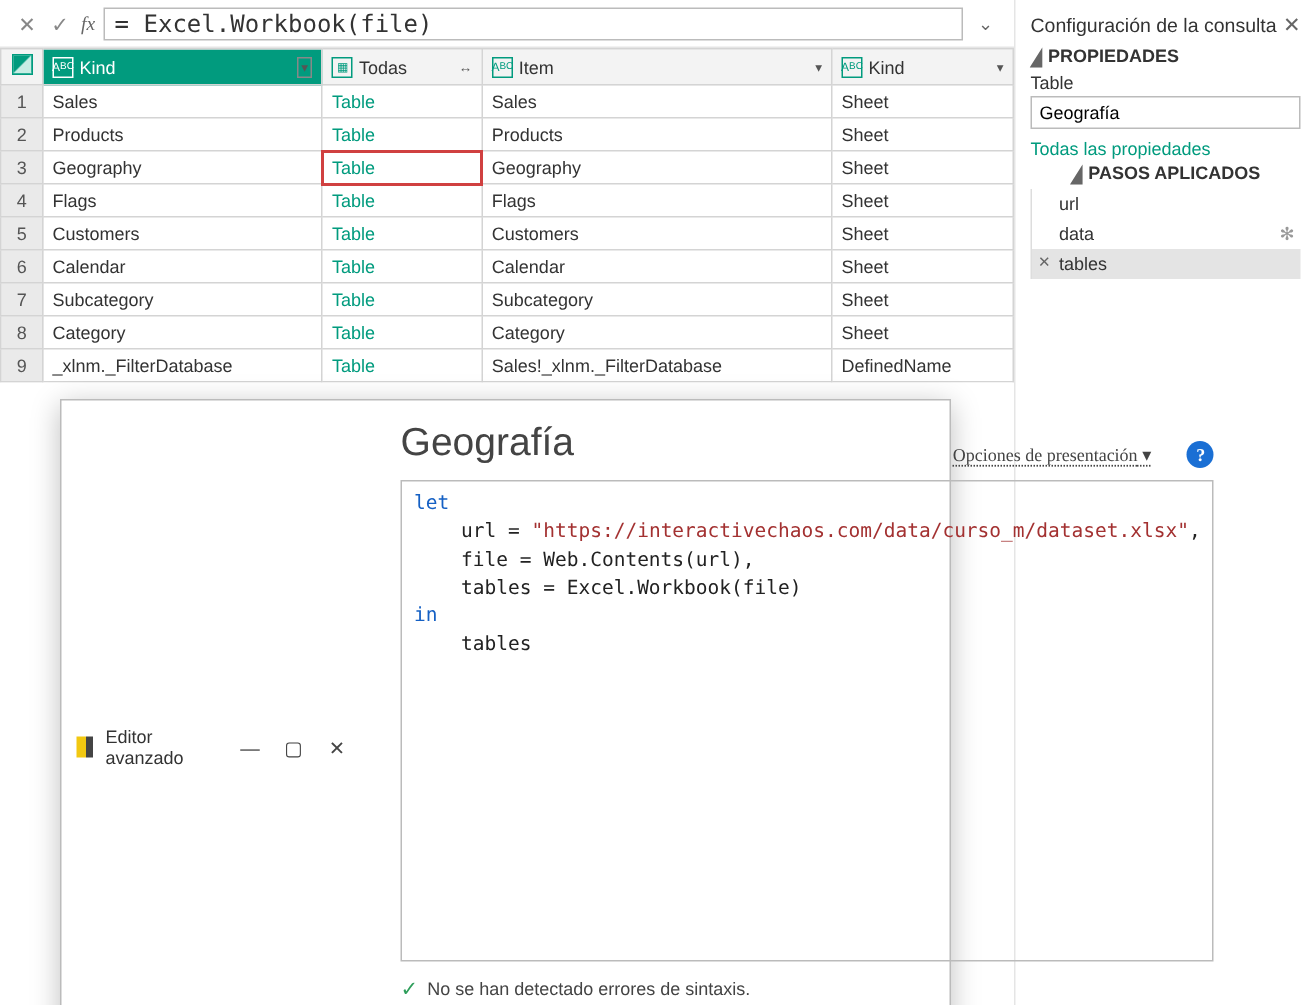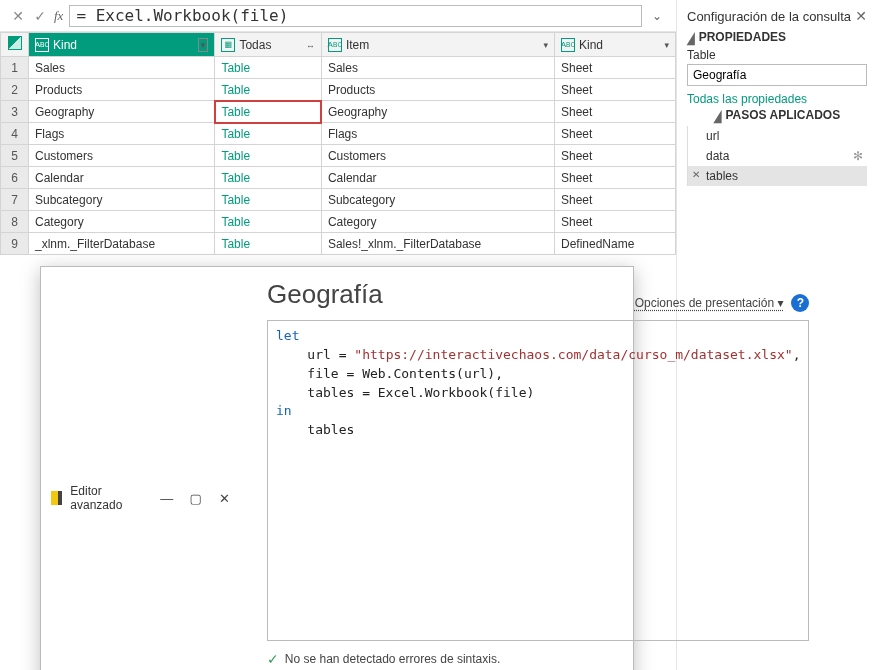--- a/index.html
+++ b/index.html
@@ -47,21 +47,21 @@
 .step .gear { position:absolute; right:4px; color:#999; font-size:12px; }
 
 
 .dialog { position:absolute; left:40px; top:266px; width:594px; height:464px; background:#fff; border:1px solid #bbb; box-shadow:0 4px 18px rgba(0,0,0,0.25); display:flex; flex-direction:row; }
 .dlg-title { display:flex; align-items:center; gap:8px; padding:6px 10px; font-size:12px;}
 .dlg-title .pbi-icon { width:14px; height:14px; background:linear-gradient(to right,#f2c811 0 60%,#444 60%); }
 .dlg-title .spacer { flex:1; }
 .dlg-title .winbtn { width:26px; text-align:center; font-size:13px; color:#444; cursor:pointer; }
 .dlg-body { display: flex; flex-direction: column; padding:12px 22px 14px; flex:1; }
 .dlg-heading { font-size:26px; font-weight:300; color:#444; }
-.dlg-subhead { display:flex; align-items:center; gap:8px; justify-content:flex-end; margin-top:-16px; margin-bottom:8px; font-size:12px; }
+.dlg-subhead { display:flex; align-items:center; gap:24px; justify-content:flex-end; margin-top:-16px; margin-bottom:8px; font-size:12px;font-family:Liberation Serif, serif; }
 .dlg-subhead .opts { text-decoration: underline dotted; text-underline-offset: 3px; color:#444; }
 .dlg-subhead .help { width:18px; height:18px; border-radius:50%; background:#1a6fd4; color:#fff; text-align:center; line-height:18px; font-size:12px; font-weight:bold; }
 .code-box { border:1px solid #bbb; flex: 1; padding:6px 8px; font-family:Consolas,monospace; font-size:13px; line-height:1.45; white-space:pre; overflow:auto; color:#222; }
 .kw { color:#1560c4; }
 .str { color:#a33131; }
 .syntax-row { display:flex; align-items:center; gap:6px; margin-top:10px; font-size:12px; color:#444; }
 .syntax-row .chk { color:#2e9e5b; font-size:14px; }
 .dlg-buttons { display:flex; gap:10px; justify-content:flex-end; margin-top:22px; }
 .btn { padding:5px 16px; font-size:12px; border:1px solid #888; background:#fff; cursor:pointer; }
 .btn.primary { background:#019b7e; border-color:#019b7e; color:#fff; }

